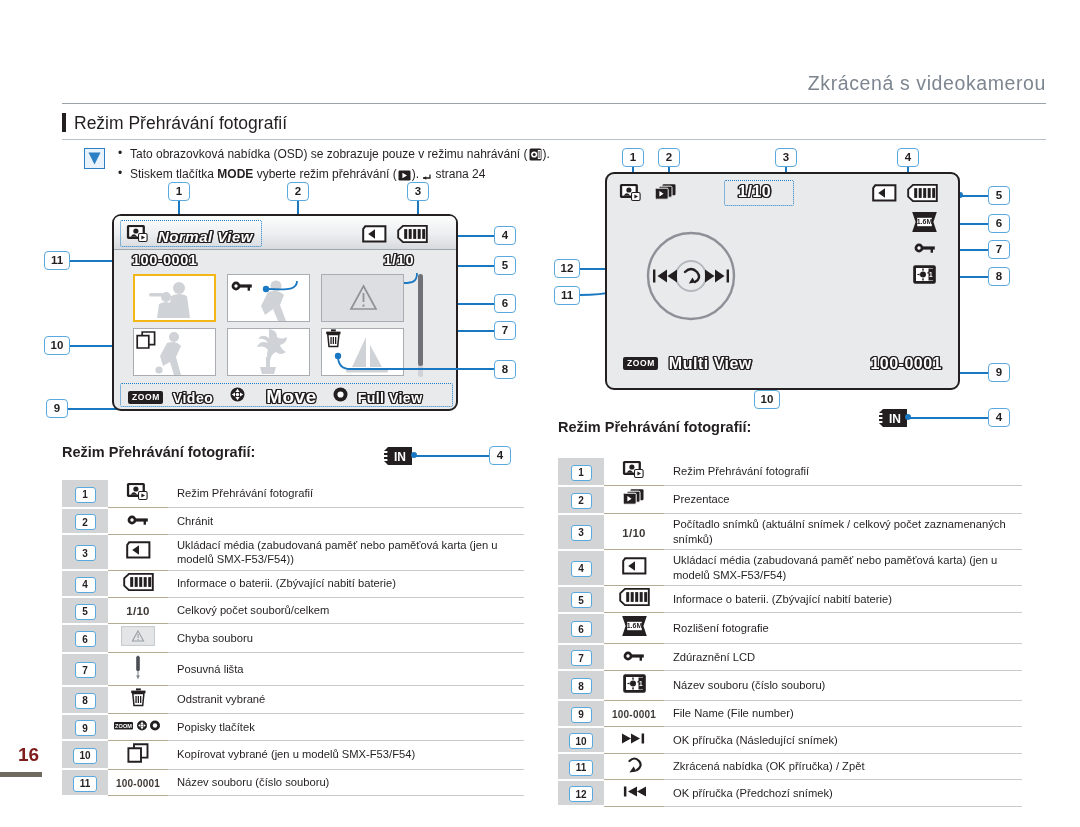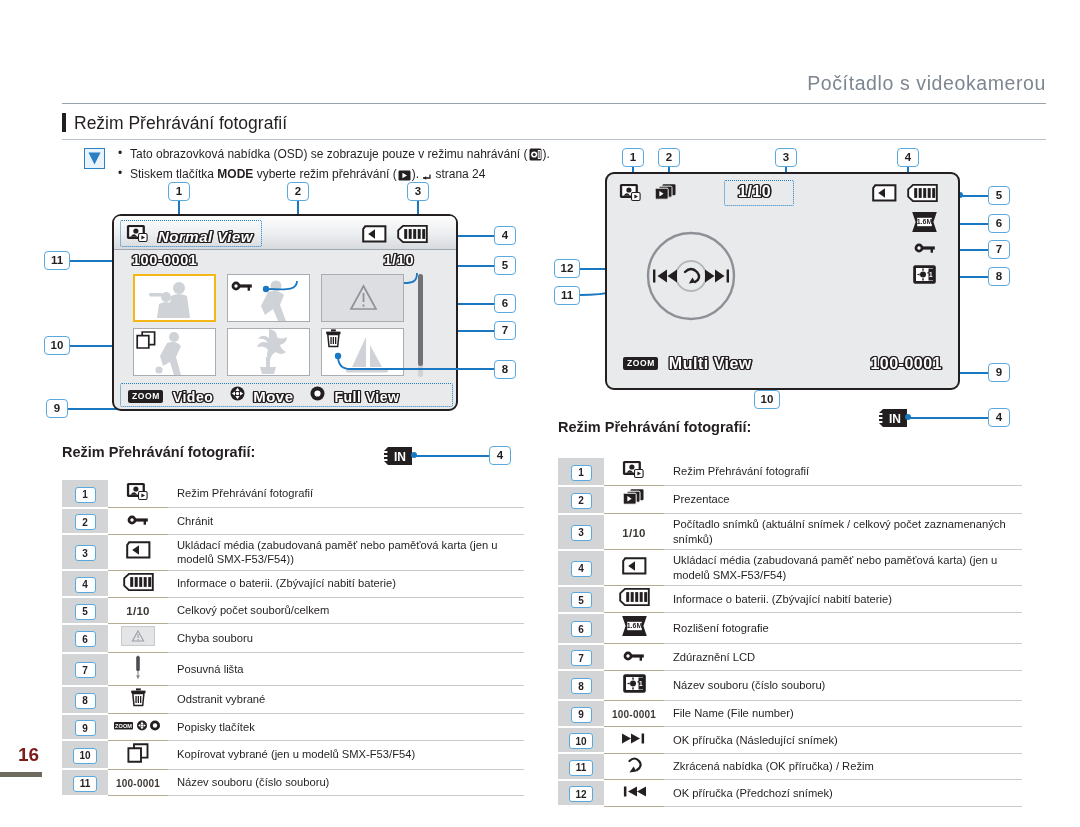--- a/index.html
+++ b/index.html
@@ -186,21 +186,21 @@
   .folio-rule {
     position: absolute; left: 0; top: 772px; width: 42px; height: 5px;
     background: #6f6a5e;
   }
 </style>
 </head>
 <body>
 
 <div class="page">
 
-  <div class="runhead">Počítadlo s videokamerou</div>
+  <div class="runhead">Zkrácená s videokamerou</div>
   <div class="runhead-rule"></div>
 
   <div class="sec-title-wrap">
     <div class="sec-title">Režim Přehrávání fotografií</div>
   </div>
   <div class="sec-rule"></div>
 
   <div class="note">
     <div class="note-badge">
       <svg width="15" height="15" viewBox="0 0 15 15">
@@ -394,21 +394,21 @@
       <span class="li" style="margin-left:12px; vertical-align:1px;">
         <svg width="15" height="15" viewBox="0 0 15 15">
           <circle cx="7.5" cy="7.5" r="7" fill="#231f20"></circle>
           <polygon points="7.5,1.8 9.6,5 5.4,5" fill="#ffffff"></polygon>
           <polygon points="7.5,13.2 9.6,10 5.4,10" fill="#ffffff"></polygon>
           <polygon points="1.8,7.5 5,5.4 5,9.6" fill="#ffffff"></polygon>
           <polygon points="13.2,7.5 10,5.4 10,9.6" fill="#ffffff"></polygon>
           <circle cx="7.5" cy="7.5" r="1.7" fill="#ffffff"></circle>
         </svg>
       </span>
-      <span class="osd" style="font-size:15px; margin-left:4px;text-align:center;">Move</span>
+      <span class="osd" style="font-size:19px; margin-left:17px;text-align:center;">Move</span>
       <span class="li" style="margin-left:12px; vertical-align:1px;">
         <svg width="15" height="15" viewBox="0 0 15 15">
           <circle cx="7.5" cy="7.5" r="7" fill="#231f20"></circle>
           <circle cx="7.5" cy="7.5" r="3.1" fill="#ffffff"></circle>
         </svg>
       </span>
       <span class="osd" style="font-size:14px; margin-left:5px;">Full View</span>
     </div>
   </div>
 
@@ -886,21 +886,21 @@
       <tr>
         <td class="num"><span class="numbox w2">11</span></td>
         <td class="ico">
           <span class="li">
             <svg width="20" height="17" viewBox="0 0 20 17">
                   <path d="M5.5 5 q5 -5 9.5 0 q4 5 -2 9" fill="none" stroke="#231f20" stroke-width="2.2" stroke-linecap="round"></path>
                   <polygon points="12.6,15.6 5.4,16.6 9.6,10.4" fill="#231f20"></polygon>
                 </svg>
           </span>
         </td>
-        <td class="desc">Zkrácená nabídka (OK příručka) / Režim</td>
+        <td class="desc">Zkrácená nabídka (OK příručka) / Zpět</td>
       </tr>
       <tr>
         <td class="num"><span class="numbox w2">12</span></td>
         <td class="ico">
           <span class="li">
             <svg width="26" height="13" viewBox="0 0 26 13">
                   <rect x="2.9" y="1.5" width="2.5" height="10" fill="#231f20"></rect>
                   <polygon points="16,1.5 16,11.5 7,6.5" fill="#231f20"></polygon>
                   <polygon points="25,1.5 25,11.5 16,6.5" fill="#231f20"></polygon>
                 </svg>

